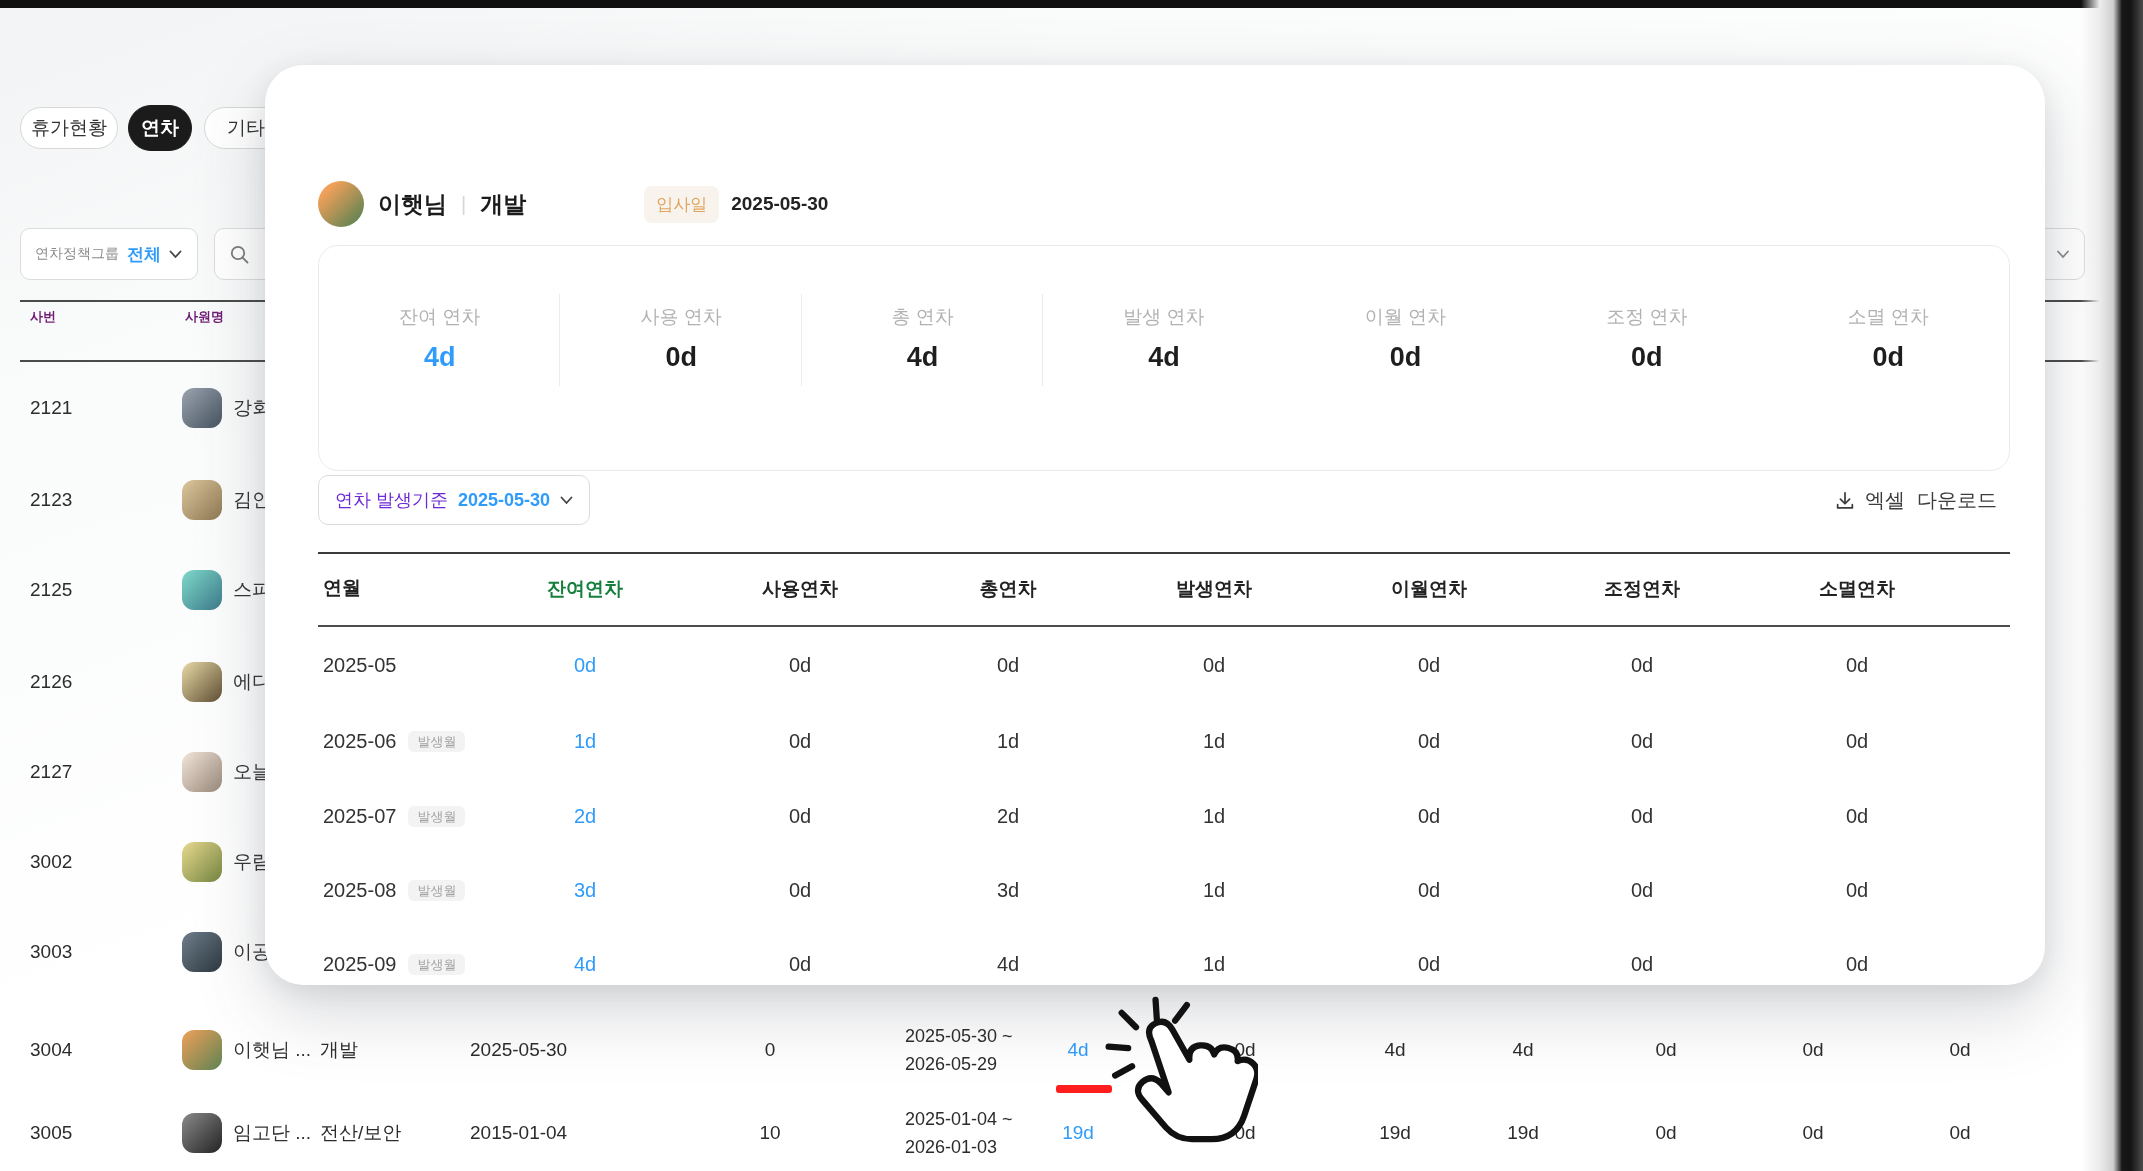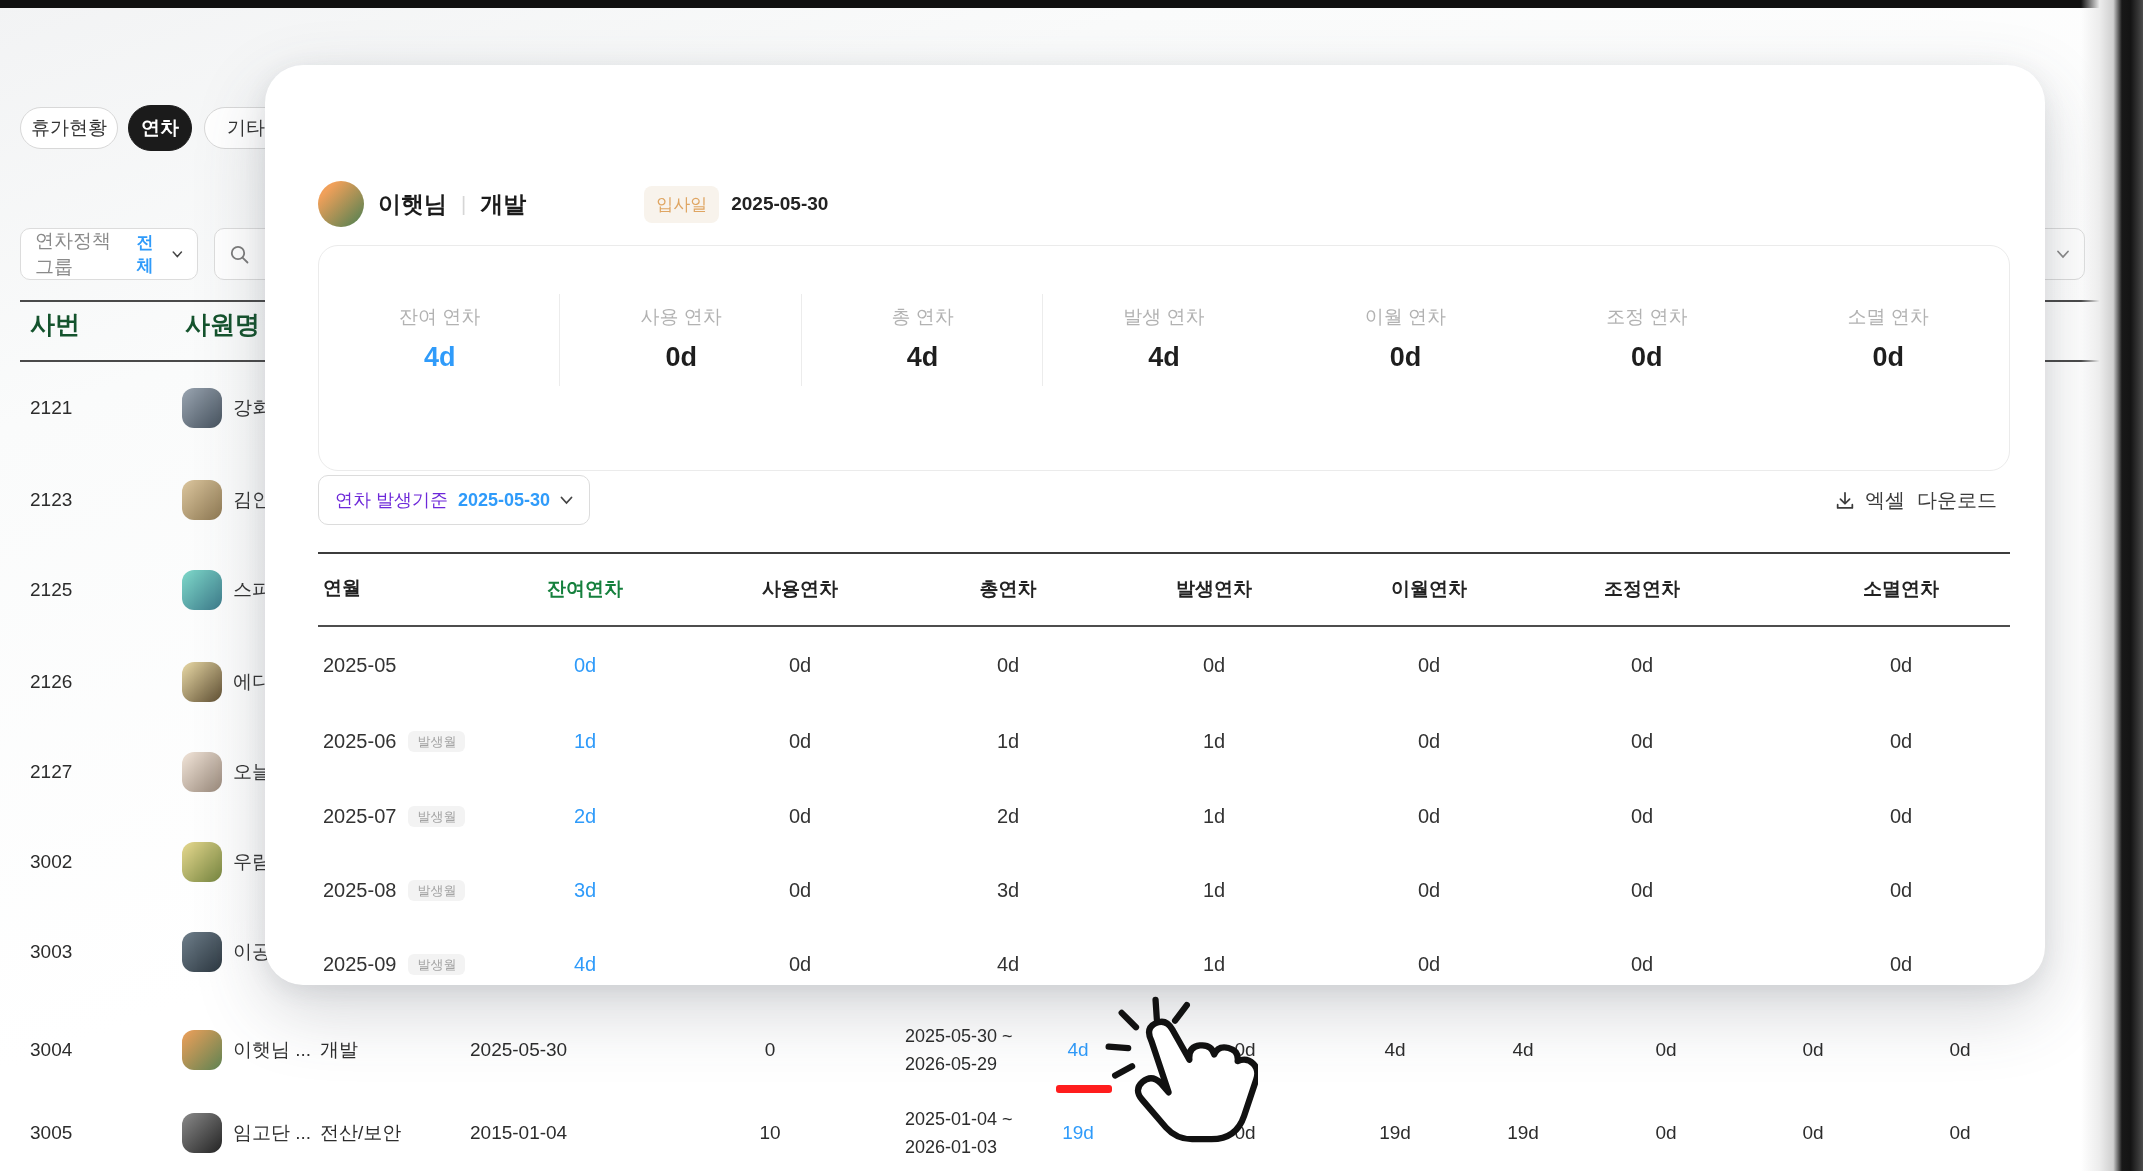--- a/index.html
+++ b/index.html
@@ -20,25 +20,25 @@
   .pill.active { background:#1b1b1b; color:#fff; border-color:#1b1b1b; font-weight:700; }
   .pill-hyuga { left:20px; top:107px; width:98px; height:42px; }
   .pill-yeoncha { left:128px; top:105px; width:64px; height:46px; }
   .pill-gita { left:204px; top:107px; width:110px; height:42px; justify-content:flex-start; padding-left:22px; }
 
   .filter-box { position:absolute; display:flex; align-items:center; gap:8px;
     border:1px solid #dcdcdc; border-radius:10px; background:#fff; padding:0 14px; height:52px; }
   .fb-policy { left:20px; top:228px; width:178px; }
   .fb-search { left:214px; top:228px; width:330px; }
   .fb-right  { left:1880px; top:228px; width:205px; justify-content:flex-end; }
-  .filter-label { color:#8a8a8a; font-size:19px; }
+  .filter-label { color:#8a8a8a; font-size:14px; }
   .filter-value { color:#2f9bfa; font-size:17px; font-weight:700; }
 
   .bg-line { position:absolute; left:20px; width:2085px; background:#4a4a4a; height:2px; }
-  .bg-head { position:absolute; top:308px; font-size:25px; font-weight:600; color:#14532d; }
+  .bg-head { position:absolute; top:308px; font-size:13px; font-weight:600; color:#701a75; }
 
   .bg-row { position:absolute; left:0; width:2105px; height:40px; font-size:19px; color:#2c2c2c; }
   .bg-row .cell { position:absolute; line-height:40px; white-space:nowrap; }
   .bg-row .cid { left:30px; }
   .bg-row .avatar { position:absolute; left:182px; top:0; width:40px; height:40px; border-radius:30%; }
   .bg-row .nm { left:233px; color:#333; }
   .bg-row .dept { left:320px; }
   .bg-row .join { left:470px; }
   .bg-row .num  { left:770px; transform:translateX(-50%); }
   .bg-row .period { left:905px; top:-8px; line-height:28px; font-size:18px; color:#2c2c2c; }
@@ -95,21 +95,21 @@
 
   .m-line { position:absolute; left:53px; width:1692px; height:2px; }
   .m-line.l1 { top:487px; background:#3c3c3c; }
   .m-line.l2 { top:560px; background:#4d4d4d; }
 
   .m-head { position:absolute; top:509px; left:0; width:1780px; font-size:19px; font-weight:600; color:#222; height:28px; }
   .m-row  { position:absolute; left:0; width:1780px; height:30px; font-size:20px; color:#333; }
   .m-col  { position:absolute; transform:translateX(-50%); white-space:nowrap; line-height:30px; }
   .h-month{ position:absolute; left:58px; line-height:28px; }
   .c-month{ position:absolute; left:58px; display:flex; align-items:center; gap:12px; line-height:30px; }
-  .c1{left:320px;} .c2{left:535px;} .c3{left:743px;} .c4{left:949px;} .c5{left:1164px;} .c6{left:1377px;} .c7{left:1592px;margin-left:44px;}
+  .c1{left:320px;} .c2{left:535px;} .c3{left:743px;} .c4{left:949px;} .c5{left:1164px;} .c6{left:1377px;} .c7{left:1592px;}
   .m-row .c1 { color:#2f9bfa; }
   .badge { background:#f3f3f3; color:#a3a3a3; font-size:13px; padding:4px 9px; border-radius:6px; line-height:1; }
   .badge:empty { display:none; }
 
   svg.ic { display:block; }
 </style>
 </head>
 <body>
 
 <div class="top-edge"></div>

